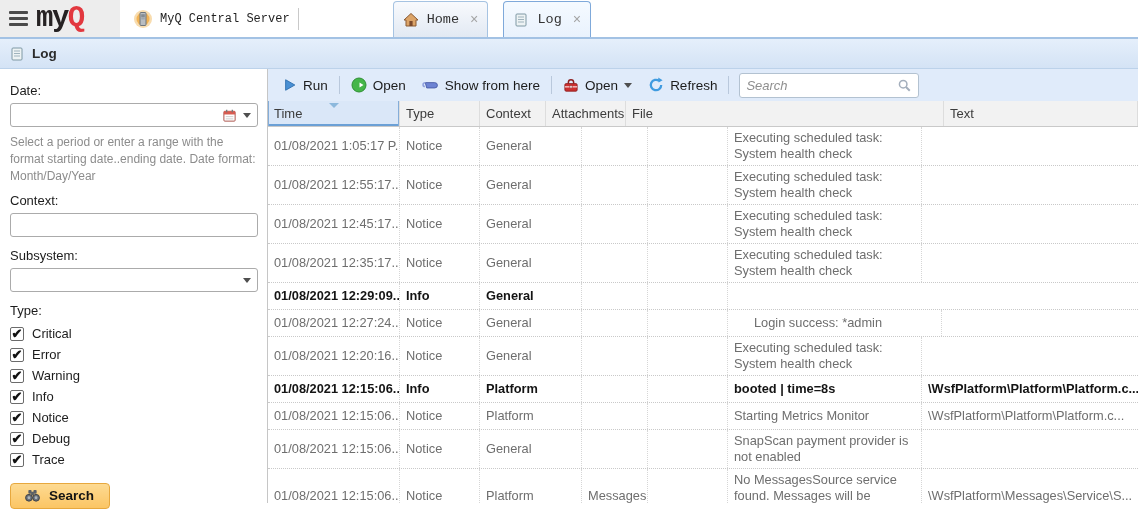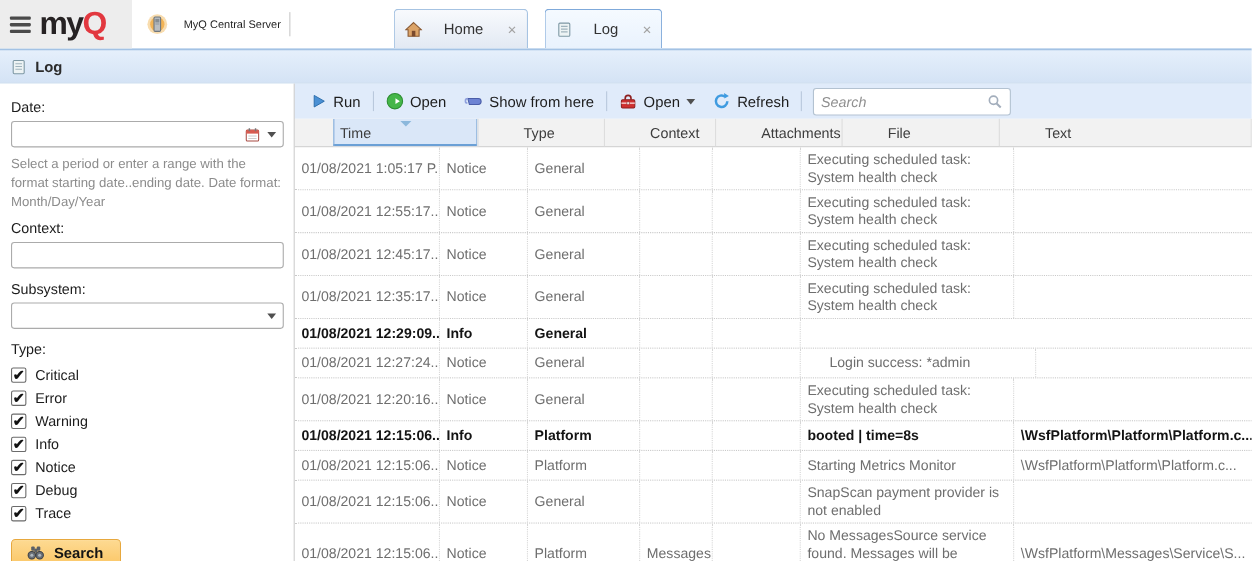--- a/index.html
+++ b/index.html
@@ -1,29 +1,29 @@
 <!DOCTYPE html>
 <html><head>
 <meta charset="utf-8">
 <style>
   * { margin:0; padding:0; box-sizing:border-box; }
   html,body { width:1138px; height:510px; overflow:hidden; background:#fff;
               font-family:"Liberation Sans", sans-serif; font-size:13px; color:#222; }
 
   
-  .top-header { height:44px; display:flex; align-items:stretch; background:#fff; }
+  .top-header { height:37px; display:flex; align-items:stretch; background:#fff;font-family:Liberation Mono, monospace; }
   .logo-block { width:120px; background:#ededed; display:flex; align-items:center; gap:8px; padding-left:9px; flex:0 0 auto; }
   .hamburger { display:flex; flex-direction:column; gap:3px; cursor:pointer; }
   .hamburger i { display:block; width:19px; height:3px; background:#4a4a4a; border-radius:1px; }
   .brand { font-size:29px; font-weight:800; letter-spacing:-1.5px; color:#262223; line-height:1; }
   .brand .q { color:#e2383f; }
-  .server-area { display:flex; align-items:center; gap:14px; margin-left:13px; font-size:10px; color:#1f1f1f; }
+  .server-area { display:flex; align-items:center; gap:7px; margin-left:13px; font-size:12px; color:#1f1f1f; }
   .v-sep { width:1px; height:22px; background:#c9c9c9; margin:auto 8px; }
   .tabs { display:flex; gap:15px; margin-left:86px; align-items:flex-end; }
-  .tab { height:36px; display:flex; align-items:center; gap:19px; padding:12px 9px;
+  .tab { height:36px; display:flex; align-items:center; gap:8px; padding:12px 9px;
          border:1px solid #a6c3e2; border-bottom:none; border-radius:4px 4px 0 0;
          background:linear-gradient(#f8fafd,#e2e9f3); font-size:13.5px; color:#333; cursor:pointer; }
   .tab.active { background:linear-gradient(#f5faff,#e9f2fd); border-color:#7fa9da; }
   .tab .close { color:#a3a3a3; font-size:14px; margin-left:3px; line-height:1; }
   .accent-line { height:2px; background:#a3c2e4; }
 
   
   .title-bar { height:30px; background:linear-gradient(#e5effb,#d4e3f5); border-bottom:1px solid #bcd2ea;
                display:flex; align-items:center; gap:7px; padding-left:9px; font-weight:bold; font-size:13.5px; color:#2b2b2b; }
 
@@ -52,21 +52,21 @@
   .toolbar { height:32px; flex:0 0 auto; background:#e0ebfa; display:flex; align-items:center; padding-left:7px; }
   .tbtn { display:flex; align-items:center; gap:6px; padding:3px 8px; font-size:13.5px; color:#1c1c1c; cursor:pointer; border-radius:3px; }
   .tsep { width:1px; height:18px; background:#b9c8dc; margin:0 3px; }
   .toolbar-search { width:180px; height:25px; background:#fff; border:1px solid #b3c2d1; border-radius:3px;
                     display:flex; align-items:center; padding:0 6px; margin-left:7px; }
   .toolbar-search input { flex:1; border:none; outline:none; font:inherit; min-width:0; }
   .toolbar-search input::placeholder { color:#8f8f8f; font-style:italic; }
 
   
   .grid-header { display:flex; height:26px; flex:0 0 auto; background:#f2f2f2; border-bottom:1px solid #c9c9c9; color:#3c3c3c; }
-  .th { display:flex; align-items:center; padding:0 6px; border-right:1px solid #ddd; position:relative; cursor:pointer;margin-left:35px; }
+  .th { display:flex; align-items:center; padding:0 6px; border-right:1px solid #ddd; position:relative; cursor:pointer; }
   .th.sorted { background:#dae7f8; box-shadow: inset 1px 0 #84add9, inset -1px 0 #84add9, inset 0 -2px #6ba0d6; }
   .sort-arrow { position:absolute; top:2px; left:50%; transform:translateX(-50%); width:0; height:0;
                 border-left:5px solid transparent; border-right:5px solid transparent; border-top:5px solid #8cb8dc; }
   .grid-body { flex:1; background:#fff; overflow:hidden; }
   .row { display:flex; border-bottom:1px dotted #c9c9c9; color:#6e6e6e; font-size:12.8px; }
   .row.em { color:#141414; font-weight:bold; }
   .cell { padding:3px 6px; border-right:1px dotted #d6d6d6; line-height:16px; display:flex; align-items:center; min-height:26px; }
   .cell.nowrap { white-space:nowrap; overflow:hidden; }
   .cell:last-child { border-right:none; }
 </style>

